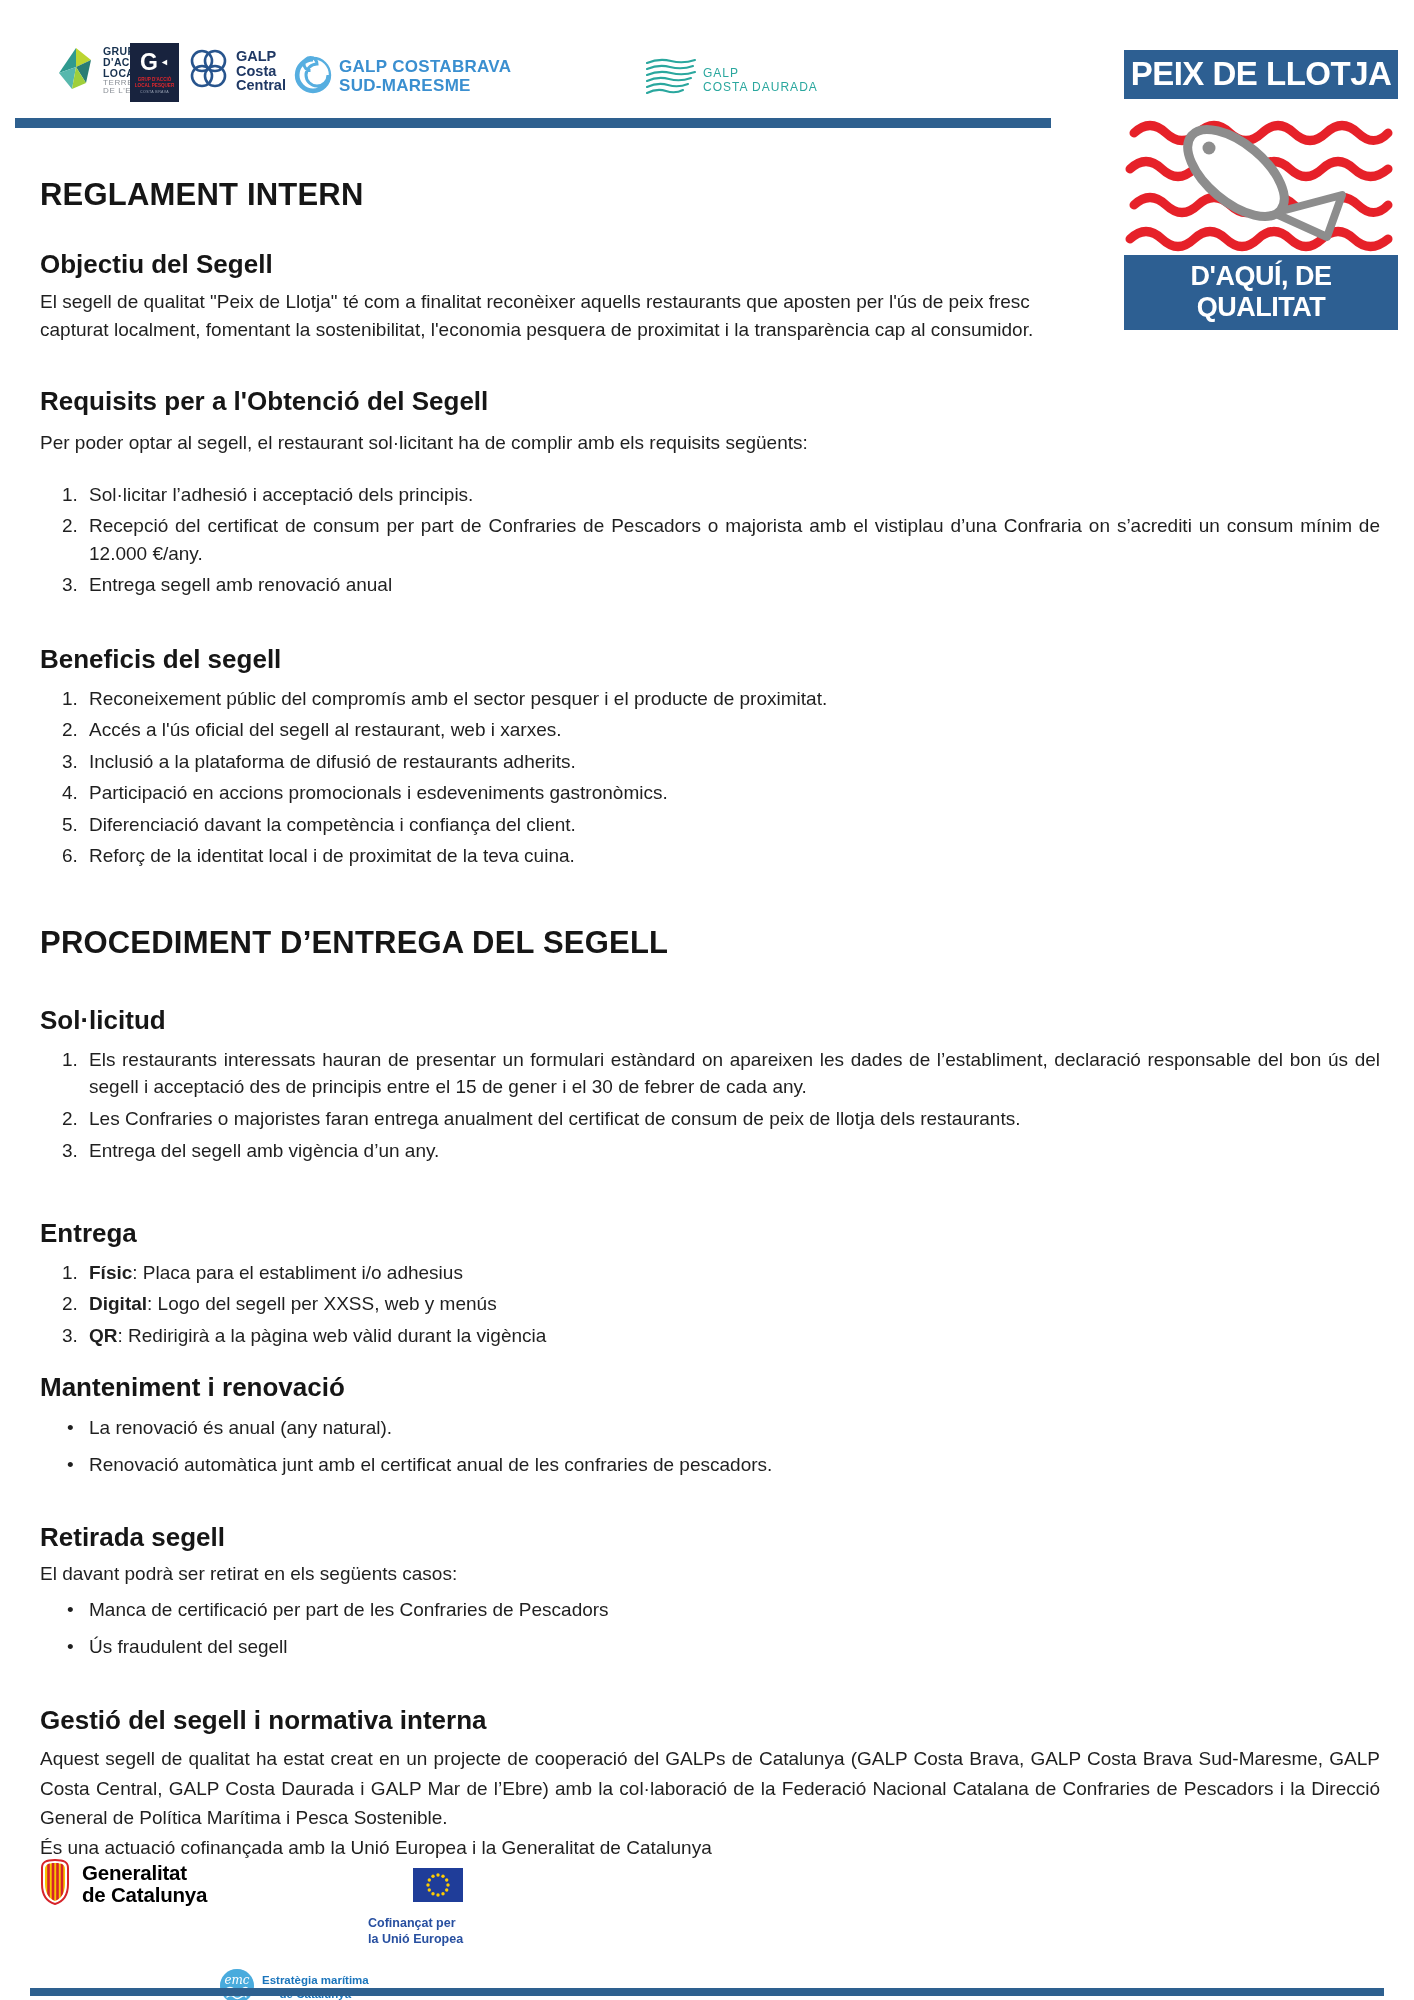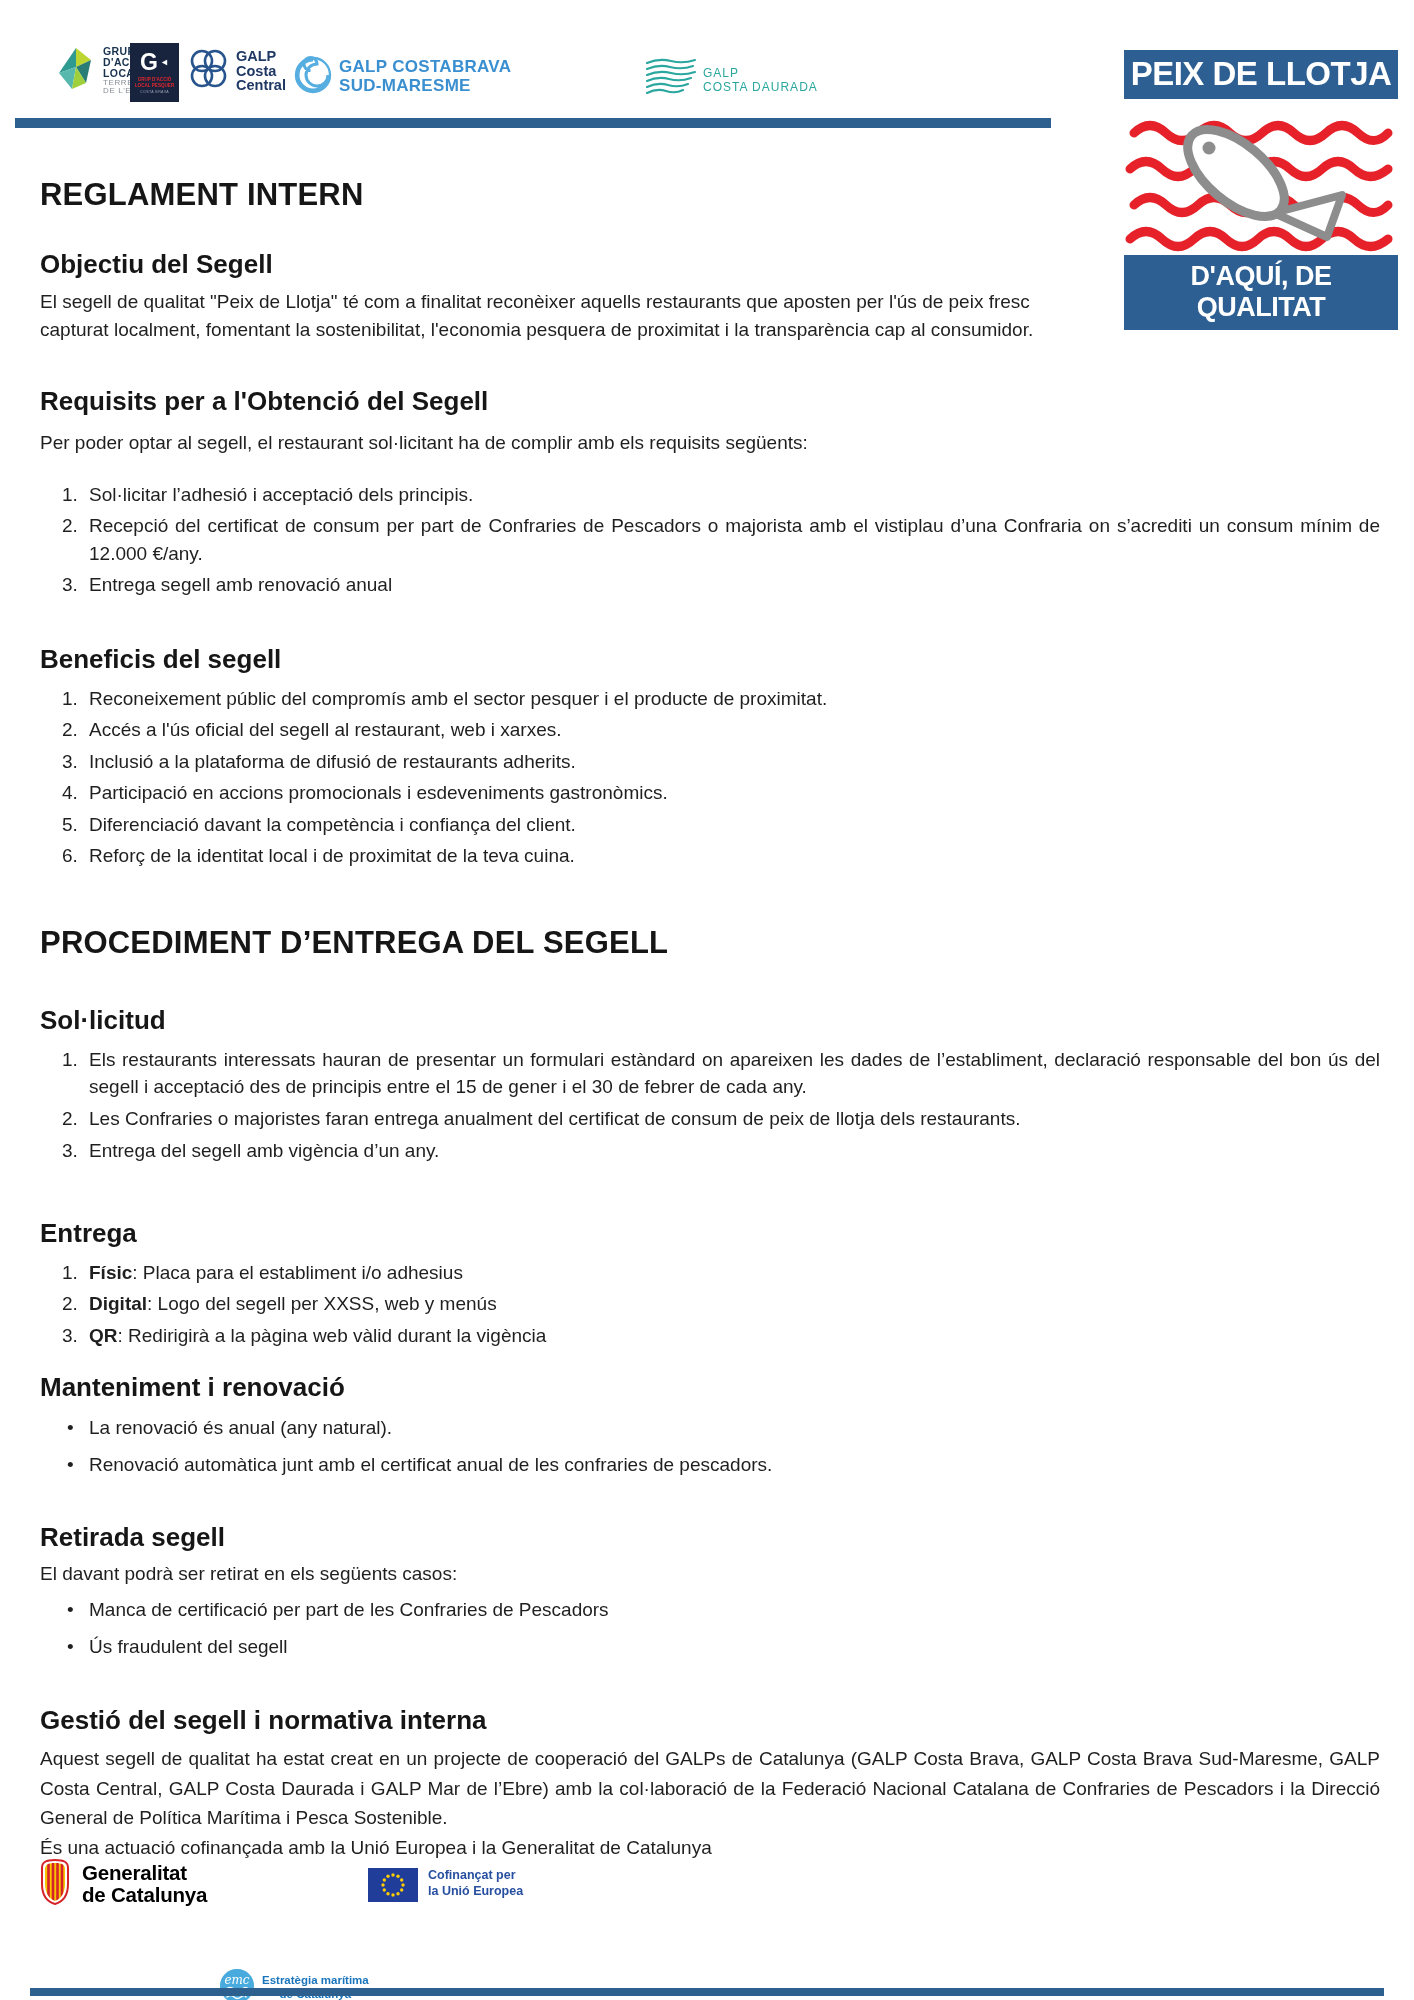--- a/index.html
+++ b/index.html
@@ -62,21 +62,21 @@
   ul.dot li{position:relative;padding-left:27px;margin-bottom:9px;font-size:19px;line-height:1.45;}
   ul.dot li::before{content:"\2022";position:absolute;left:5px;}
   .just{text-align:justify;}
   .lead{font-weight:bold;}
   .gestio-body{line-height:1.56;}
   
   #f-gen{left:40px;top:1858px;display:flex;align-items:center;gap:12px;}
   .gen-txt{font-size:20.5px;font-weight:bold;color:#000;line-height:1.08;letter-spacing:-.2px;}
   #f-emc{left:219px;top:1968px;display:flex;align-items:center;gap:7px;}
   .emc-txt{font-size:11.5px;font-weight:bold;color:#1b75bc;line-height:1.2;text-align:center;}
-  #f-eu{left:368px;top:1868px;display:flex;align-items:flex-start;gap:10px;}
+  #f-eu{left:368px;top:1868px;display:flex;align-items:flex-end;gap:10px;flex-direction:column;}
   .eu-txt{font-size:12.5px;font-weight:bold;color:#274fa0;line-height:1.25;}
 </style>
 </head>
 <body>
 
 <div class="abs logo" id="logo-terres">
   <span>
     <svg width="42" height="46" viewBox="0 0 42 46">
       <polygon points="21,2 4,27 21,21" fill="#2f9a8f"></polygon>
       <polygon points="21,2 21,21 36,14" fill="#bcd531"></polygon>

